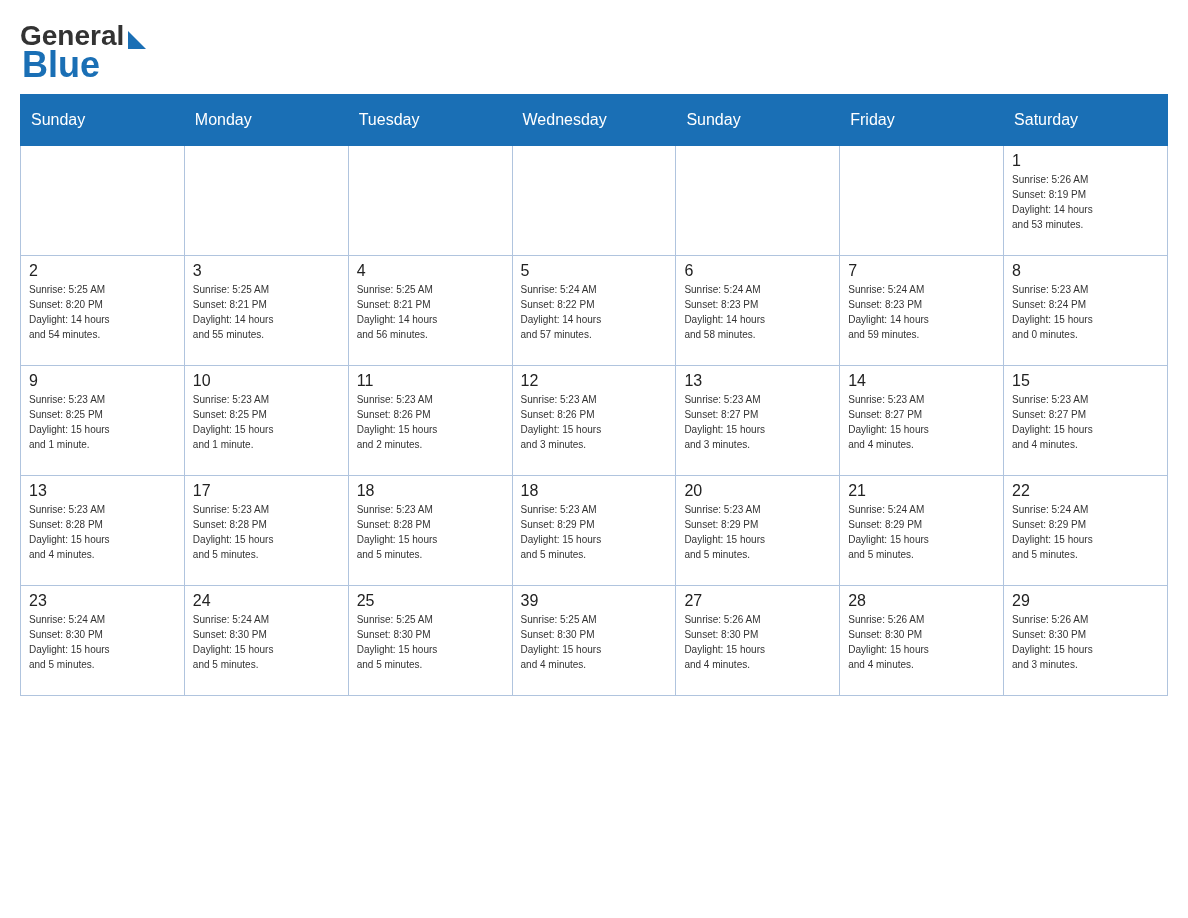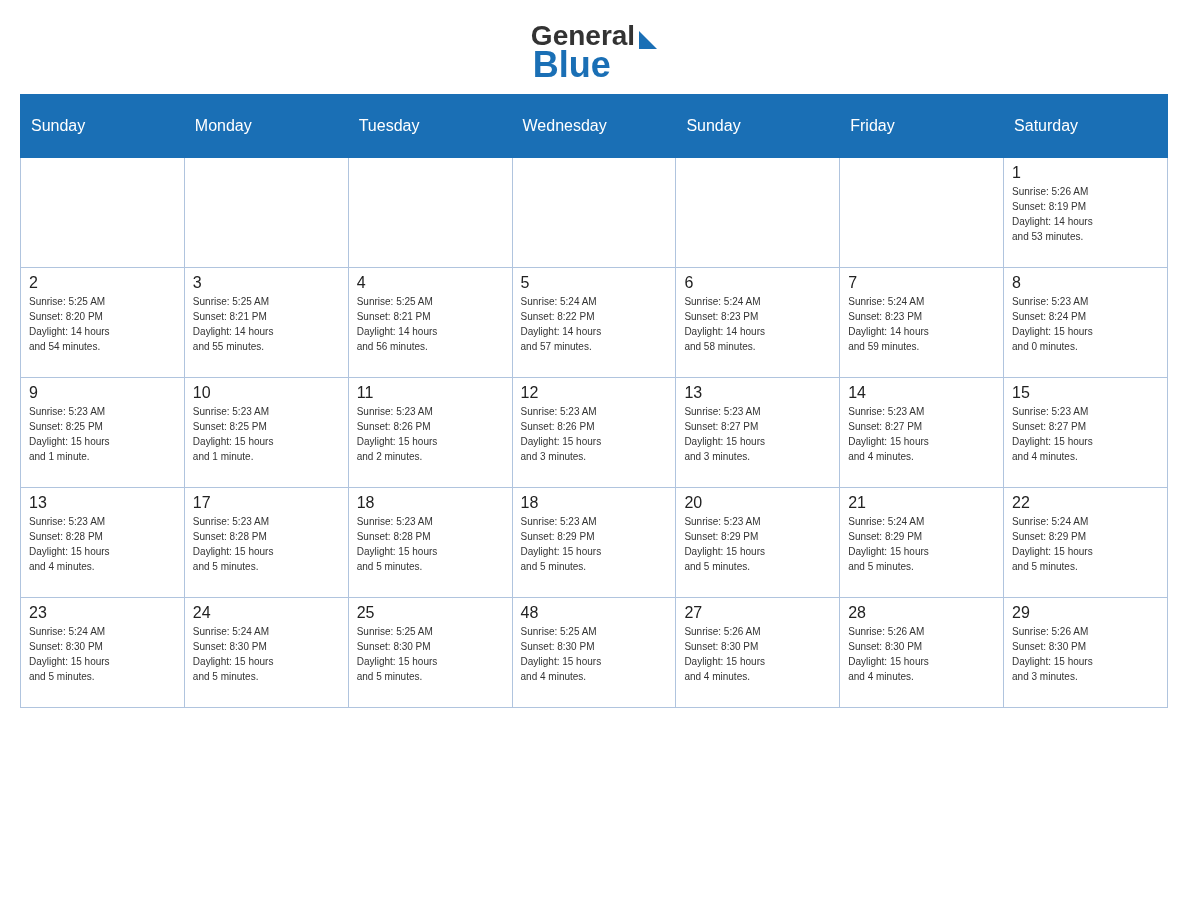--- a/index.html
+++ b/index.html
@@ -5,21 +5,21 @@
     * { box-sizing: border-box; margin: 0; padding: 0; }
     body {
       font-family: Arial, sans-serif;
       background: #fff;
       padding: 20px;
       width: 1188px;
       min-height: 918px;
     }
     .header {
       display: flex;
-      justify-content: center;
+      justify-content: flex-start;
       align-items: flex-start;
       margin-bottom: 4px;
     }
     .logo {
       display: flex;
       flex-direction: column;
       align-items: flex-start;
     }
     .logo-top {
       display: flex;
@@ -64,21 +64,21 @@
     table {
       width: 100%;
       border-collapse: collapse;
       margin-top: 8px;
     }
     thead tr th {
       background-color: #1a6fb5;
       color: #fff;
       font-size: 16px;
       font-weight: normal;
-      padding: 22px 10px;
+      padding: 16px 10px;
       text-align: left;
       border: 1px solid #1a6fb5;
     }
     tbody tr td {
       vertical-align: top;
       padding: 6px 8px;
       font-size: 13px;
       color: #222;
       border: 1px solid #b0c4de;
       width: 14.28%;
@@ -324,21 +324,21 @@
 and 5 minutes.</div>
         </td>
         <td>
           <span class="day-number">25</span>
           <div class="day-info" style="white-space: pre-line;">Sunrise: 5:25 AM
 Sunset: 8:30 PM
 Daylight: 15 hours
 and 5 minutes.</div>
         </td>
         <td>
-          <span class="day-number">48</span>
+          <span class="day-number">39</span>
           <div class="day-info" style="white-space: pre-line;">Sunrise: 5:25 AM
 Sunset: 8:30 PM
 Daylight: 15 hours
 and 4 minutes.</div>
         </td>
         <td>
           <span class="day-number">27</span>
           <div class="day-info" style="white-space: pre-line;">Sunrise: 5:26 AM
 Sunset: 8:30 PM
 Daylight: 15 hours

